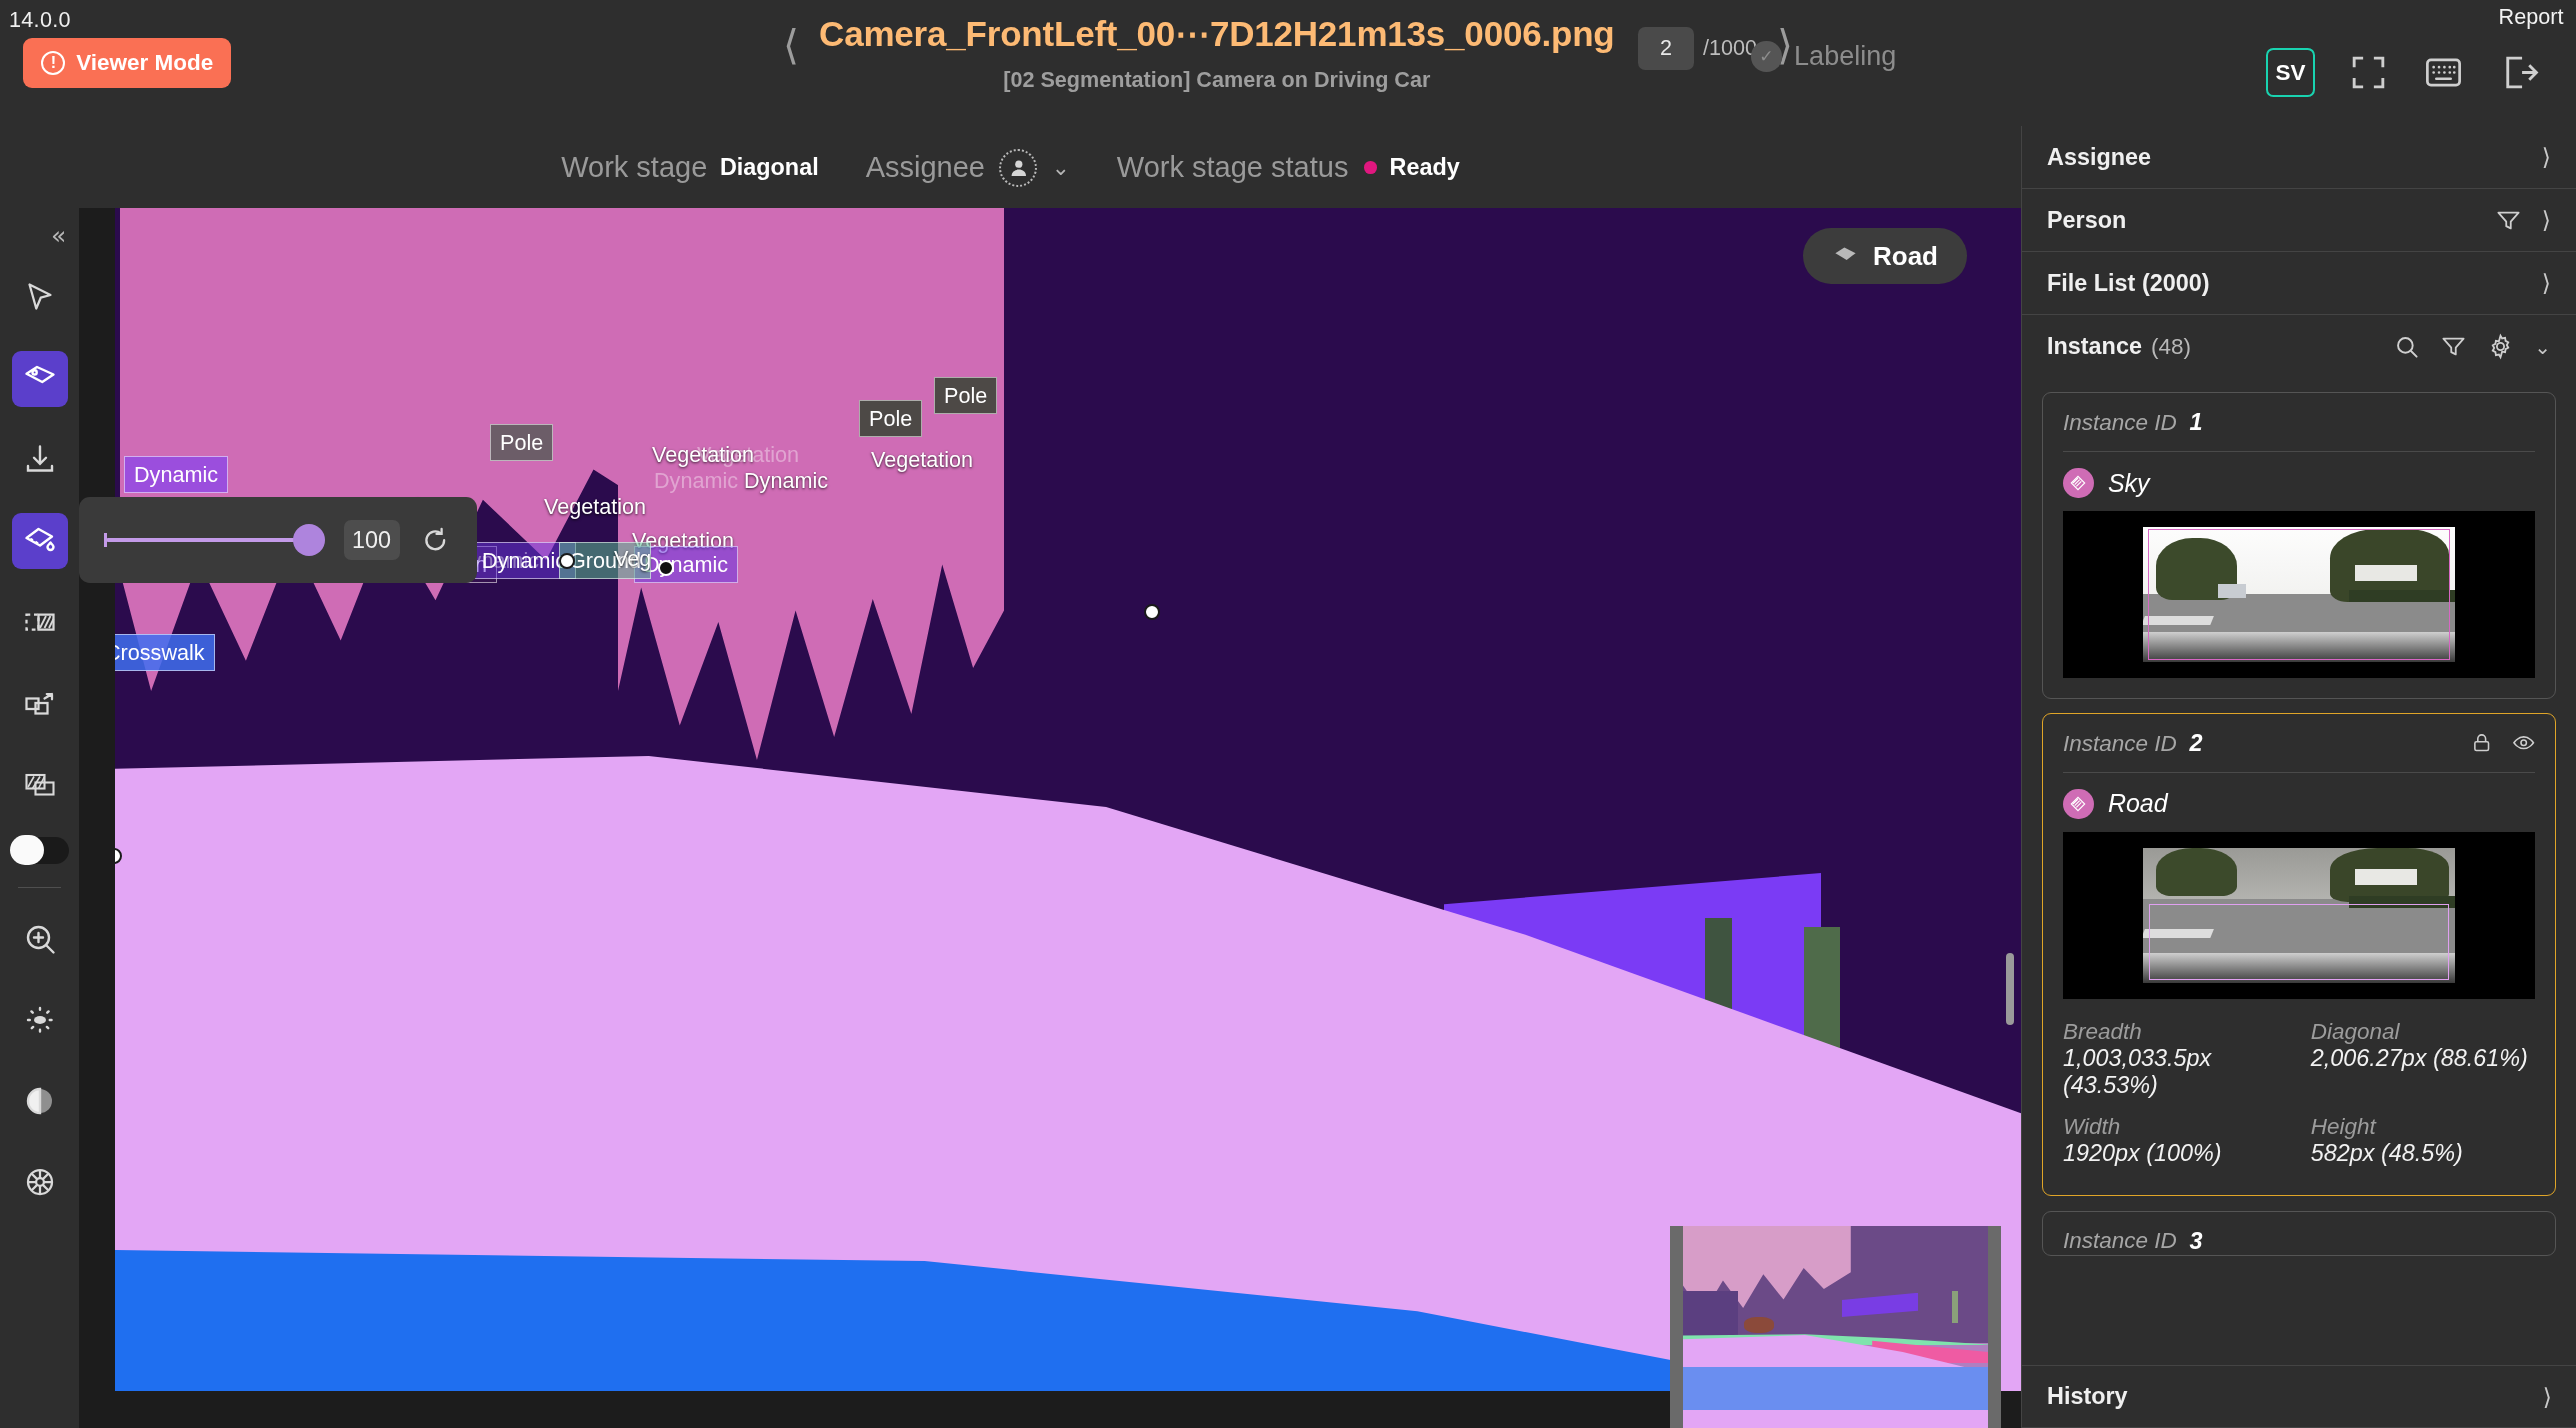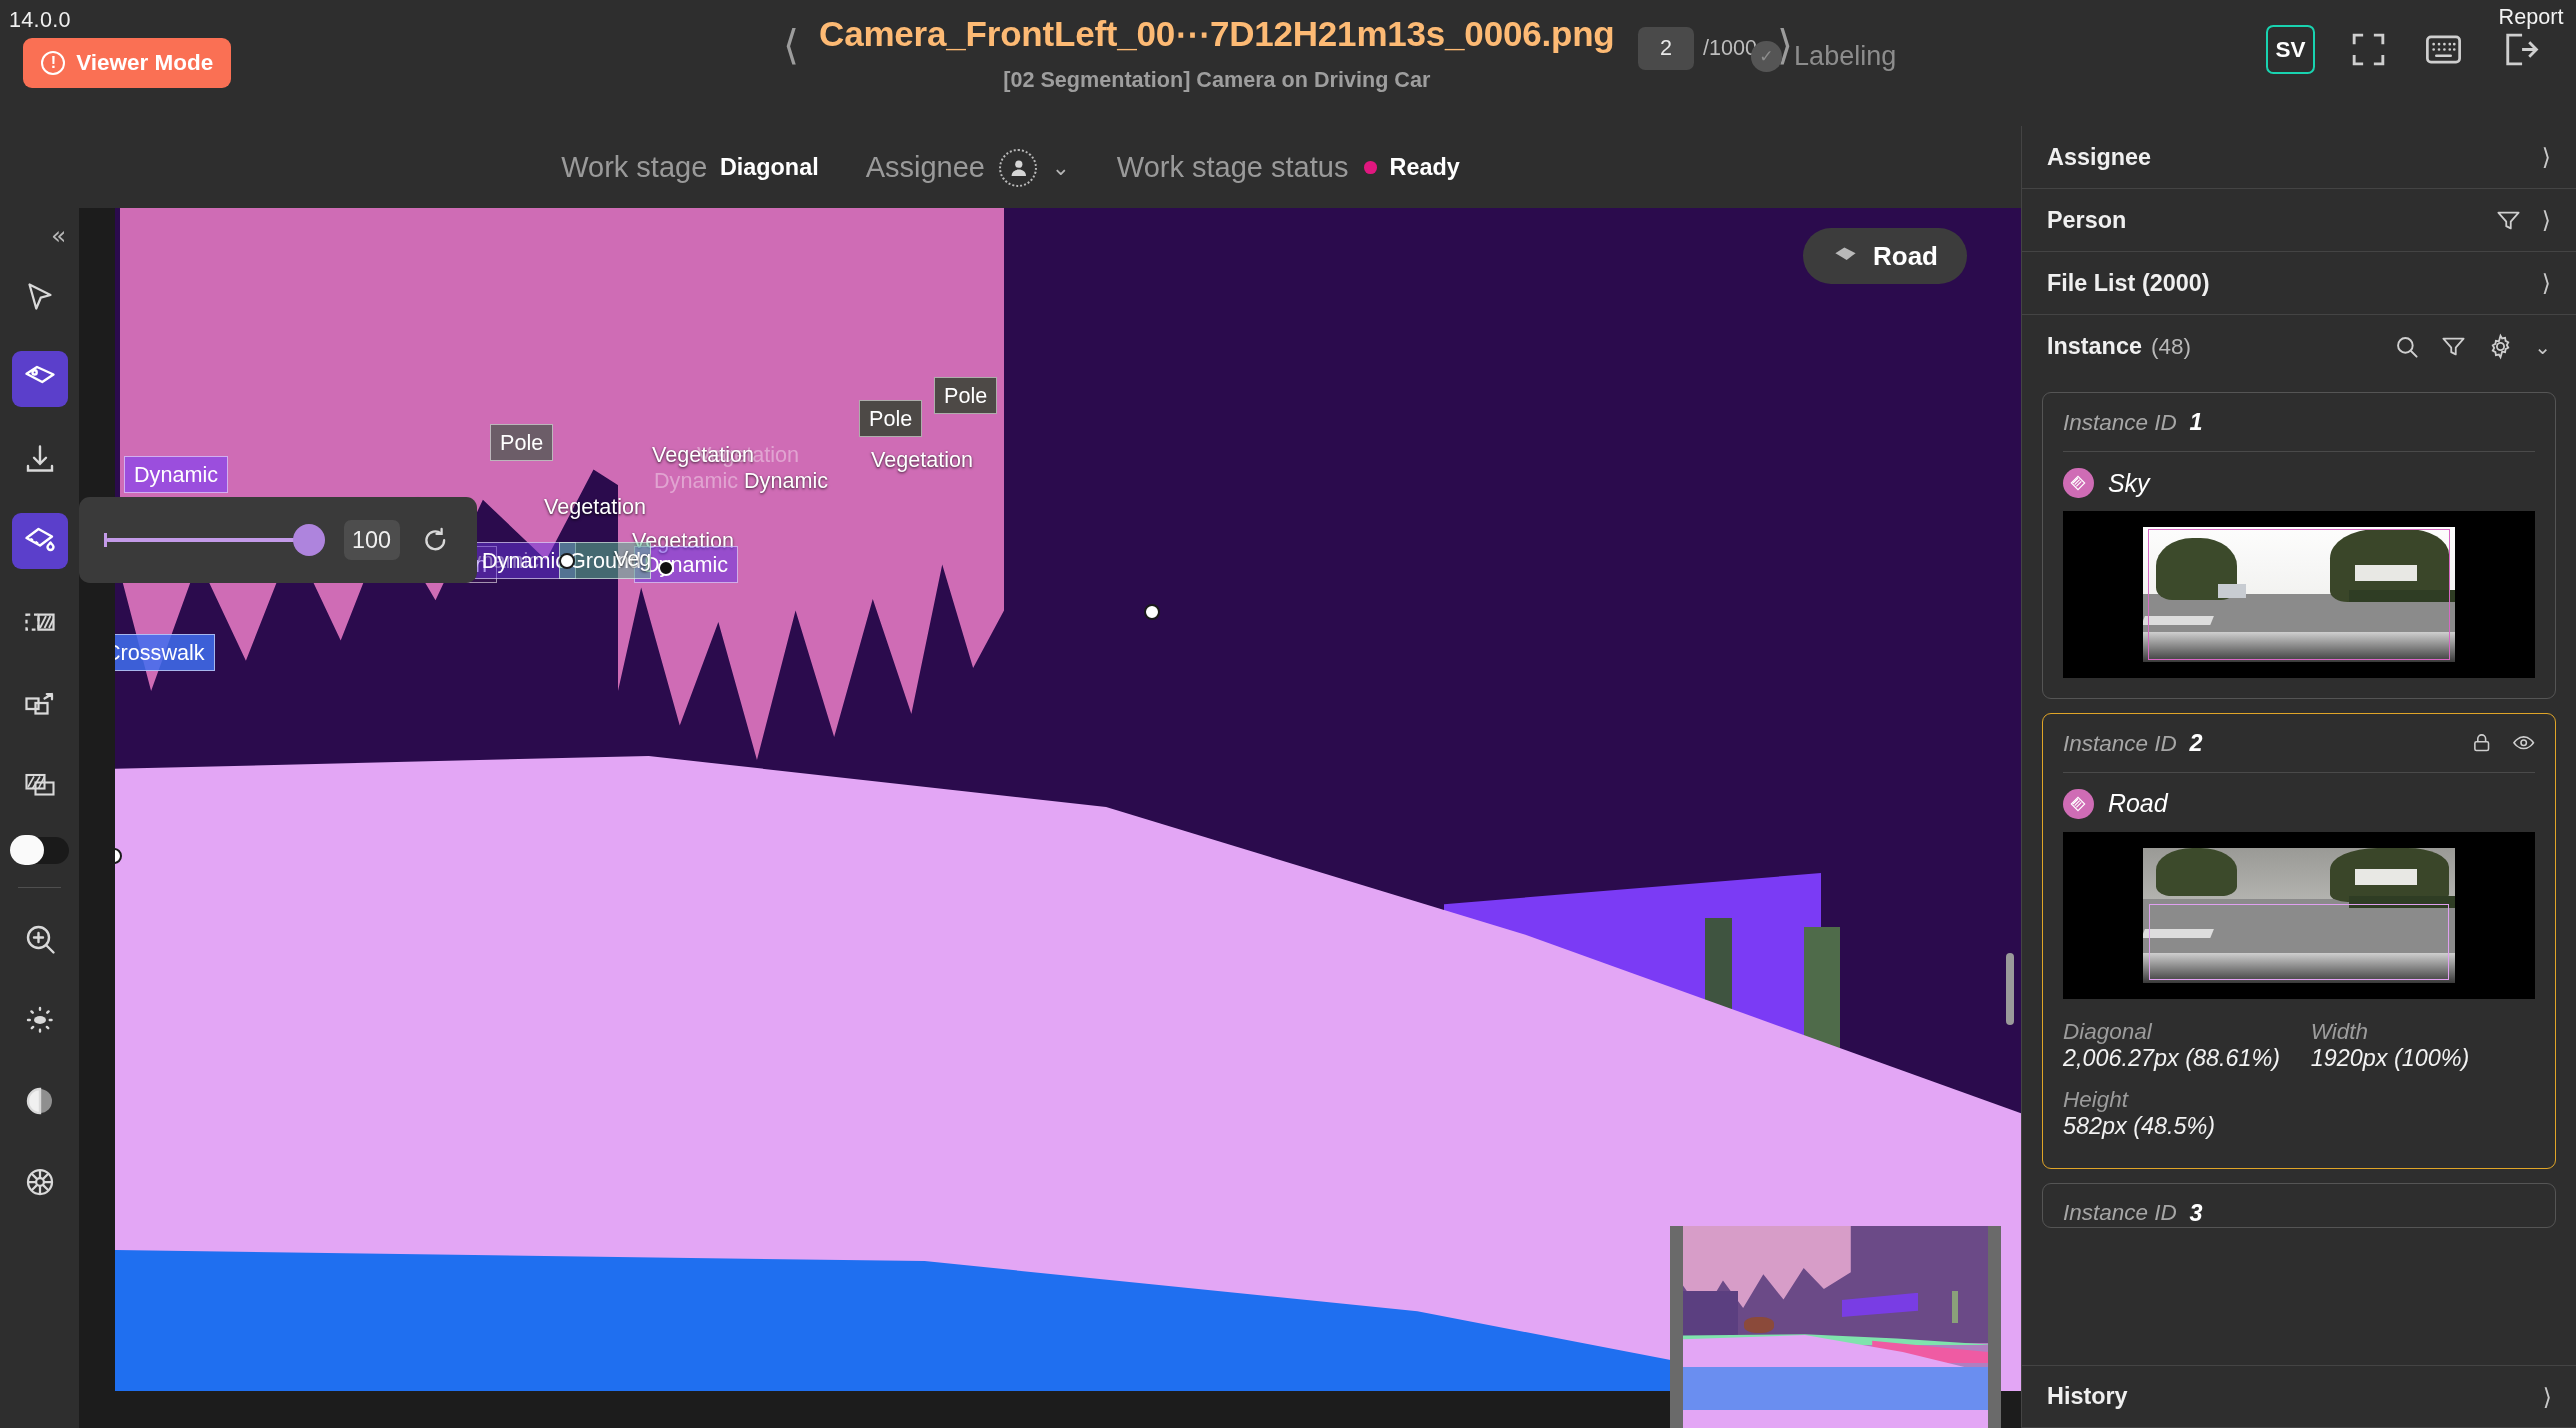--- a/index.html
+++ b/index.html
@@ -30,21 +30,21 @@
   .title-block { text-align:center; }
   .file-title { font-size:35px; font-weight:700; color:#fdba74; letter-spacing:-0.2px; white-space:nowrap; }
   .file-sub { font-size:21.6px; color:#9e9e9e; margin-top:13px; font-weight:600; }
   .idx-wrap { display:flex; align-items:center; gap:9px; margin-left:23.4px; margin-top:12.6px;}
   .idx-box { background:#4a4a4a; border-radius:7.2px; min-width:56px; height:43px; display:flex; align-items:center; justify-content:center; font-size:21.6px; color:#e9e9e9; }
   .idx-total { font-size:21.6px; color:#bdbdbd; }
   .complete-wrap { position:absolute; left:1751px; top:41px; display:flex; align-items:center; gap:12.6px; }
   .complete-ico { width:30.5px; height:30.5px; border-radius:50%; background:#555; color:#8d8d8d; font-size:17px;
       display:flex; align-items:center; justify-content:center; }
   .complete-txt { font-size:27px; color:#8d8d8d; }
-  .topright-icons { position:absolute; right:36px; top:25px; display:flex; align-items:center; gap:32px; }
+  .topright-icons { position:absolute; right:36px; top:48px; display:flex; align-items:center; gap:32px; }
   .sv-btn { width:49px; height:49px; border:2.2px solid #19d3b0; border-radius:7.2px; display:flex; align-items:center; justify-content:center;
       font-size:22.5px; font-weight:700; color:#fff; }
   .ticon { width:43px; height:43px; color:#cfcfcf; display:flex; align-items:center; justify-content:center; }
   .ticon svg { width:100%; height:100%; }
 
   
   .subbar { position:absolute; left:0; top:126px; width:2021px; height:83px; background:#2e2e2e;
       display:flex; align-items:center; justify-content:center; gap:0; }
   .sb-label { font-size:29px; color:#9a9a9a; }
   .sb-value { font-size:23.4px; color:#fff; font-weight:700; margin-left:12.6px; }
@@ -534,20 +534,24 @@
             <div class="ti-treeL" style="top:0;height:36%;"></div>
             <div class="ti-treeR" style="top:0;height:40%;"></div>
             <div class="ti-hedge" style="top:36%;"></div>
             <div class="ti-sign" style="top:16%;"></div>
             <div class="ti-hood"></div>
             <div class="ti-poly ti-poly-road"></div>
           </div>
         </div>
         <div class="meas">
           <div>
+            <div class="m-lbl">Breadth</div>
+            <div class="m-val">1,003,033.5px (43.53%)</div>
+          </div>
+          <div>
             <div class="m-lbl">Diagonal</div>
             <div class="m-val">2,006.27px (88.61%)</div>
           </div>
           <div>
             <div class="m-lbl">Width</div>
             <div class="m-val">1920px (100%)</div>
           </div>
           <div>
             <div class="m-lbl">Height</div>
             <div class="m-val">582px (48.5%)</div>

